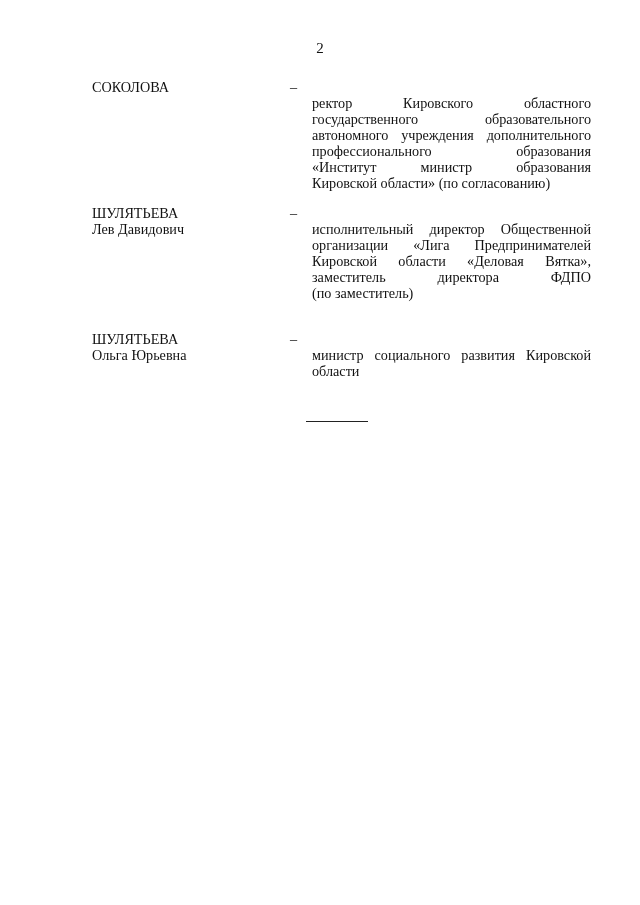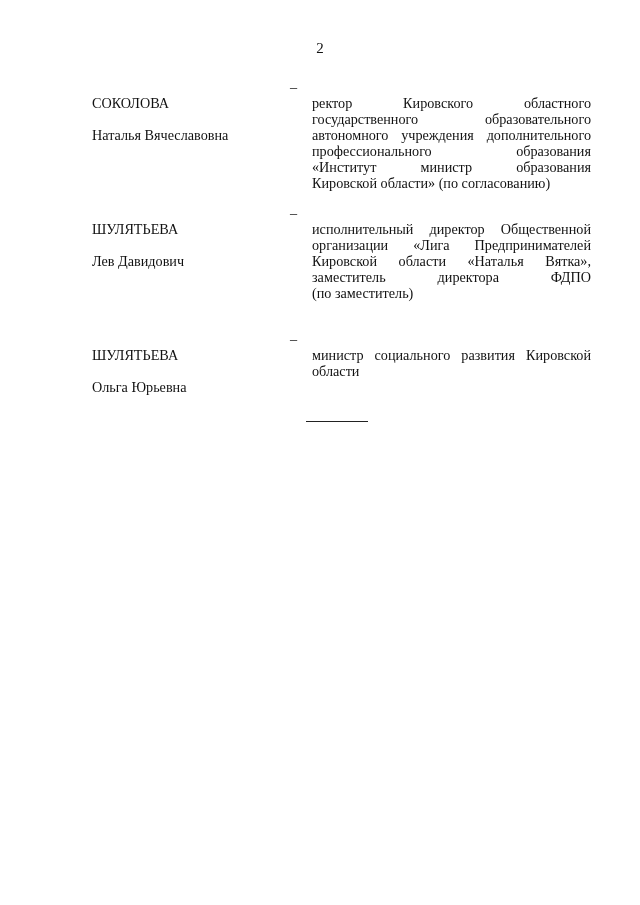--- a/index.html
+++ b/index.html
@@ -9,39 +9,38 @@
       color: #111;
       font-size: 14.2px;
       line-height: 16px;
     }
     .page-number {
       position: absolute; top: 40px; left: 0; width: 640px;
       text-align: center; font-size: 15px;
     }
     .entry { position: absolute; left: 92px; width: 500px; }
     .entry .name { position: absolute; left: 0; top: 0; width: 190px; }
-    .entry .name div { white-space: nowrap; margin-top: 16px; }
+    .entry .name div { white-space: nowrap; }
     .entry .dash { position: absolute; left: 198px; top: 0; }
     .entry .desc { position: absolute; left: 220px; top: 16px; width: 279px; }
     .desc .line { display: block; text-align: justify; text-align-last: justify; white-space: nowrap; }
     .desc .line.last { text-align-last: left; }
     .separator {
       position: absolute; left: 306px; top: 421px; width: 62px; height: 1px;
       background: #222;
     }
   </style>
 </head>
 <body>
 
 <div class="page-number">2</div>
 
 <div class="entry" style="top:79px;">
   <div class="name">
     <div>СОКОЛОВА</div>
-    <div>Наталья Вячеславовна</div>
   </div>
   <div class="dash">–</div>
   <div class="desc">
     <span class="line">ректор Кировского областного</span>
     <span class="line">государственного образовательного</span>
     <span class="line">автономного учреждения дополнительного</span>
     <span class="line">профессионального образования</span>
     <span class="line">«Институт министр образования</span>
     <span class="line last">Кировской области» (по согласованию)</span>
   </div>
@@ -49,21 +48,21 @@
 
 <div class="entry" style="top:205px;">
   <div class="name">
     <div>ШУЛЯТЬЕВА</div>
     <div>Лев Давидович</div>
   </div>
   <div class="dash">–</div>
   <div class="desc">
     <span class="line">исполнительный директор Общественной</span>
     <span class="line">организации «Лига Предпринимателей</span>
-    <span class="line">Кировской области «Наталья Вятка»,</span>
+    <span class="line">Кировской области «Деловая Вятка»,</span>
     <span class="line">заместитель директора ФДПО</span>
     <span class="line last">(по заместитель)</span>
   </div>
 </div>
 
 <div class="entry" style="top:331px;">
   <div class="name">
     <div>ШУЛЯТЬЕВА</div>
     <div>Ольга Юрьевна</div>
   </div>

